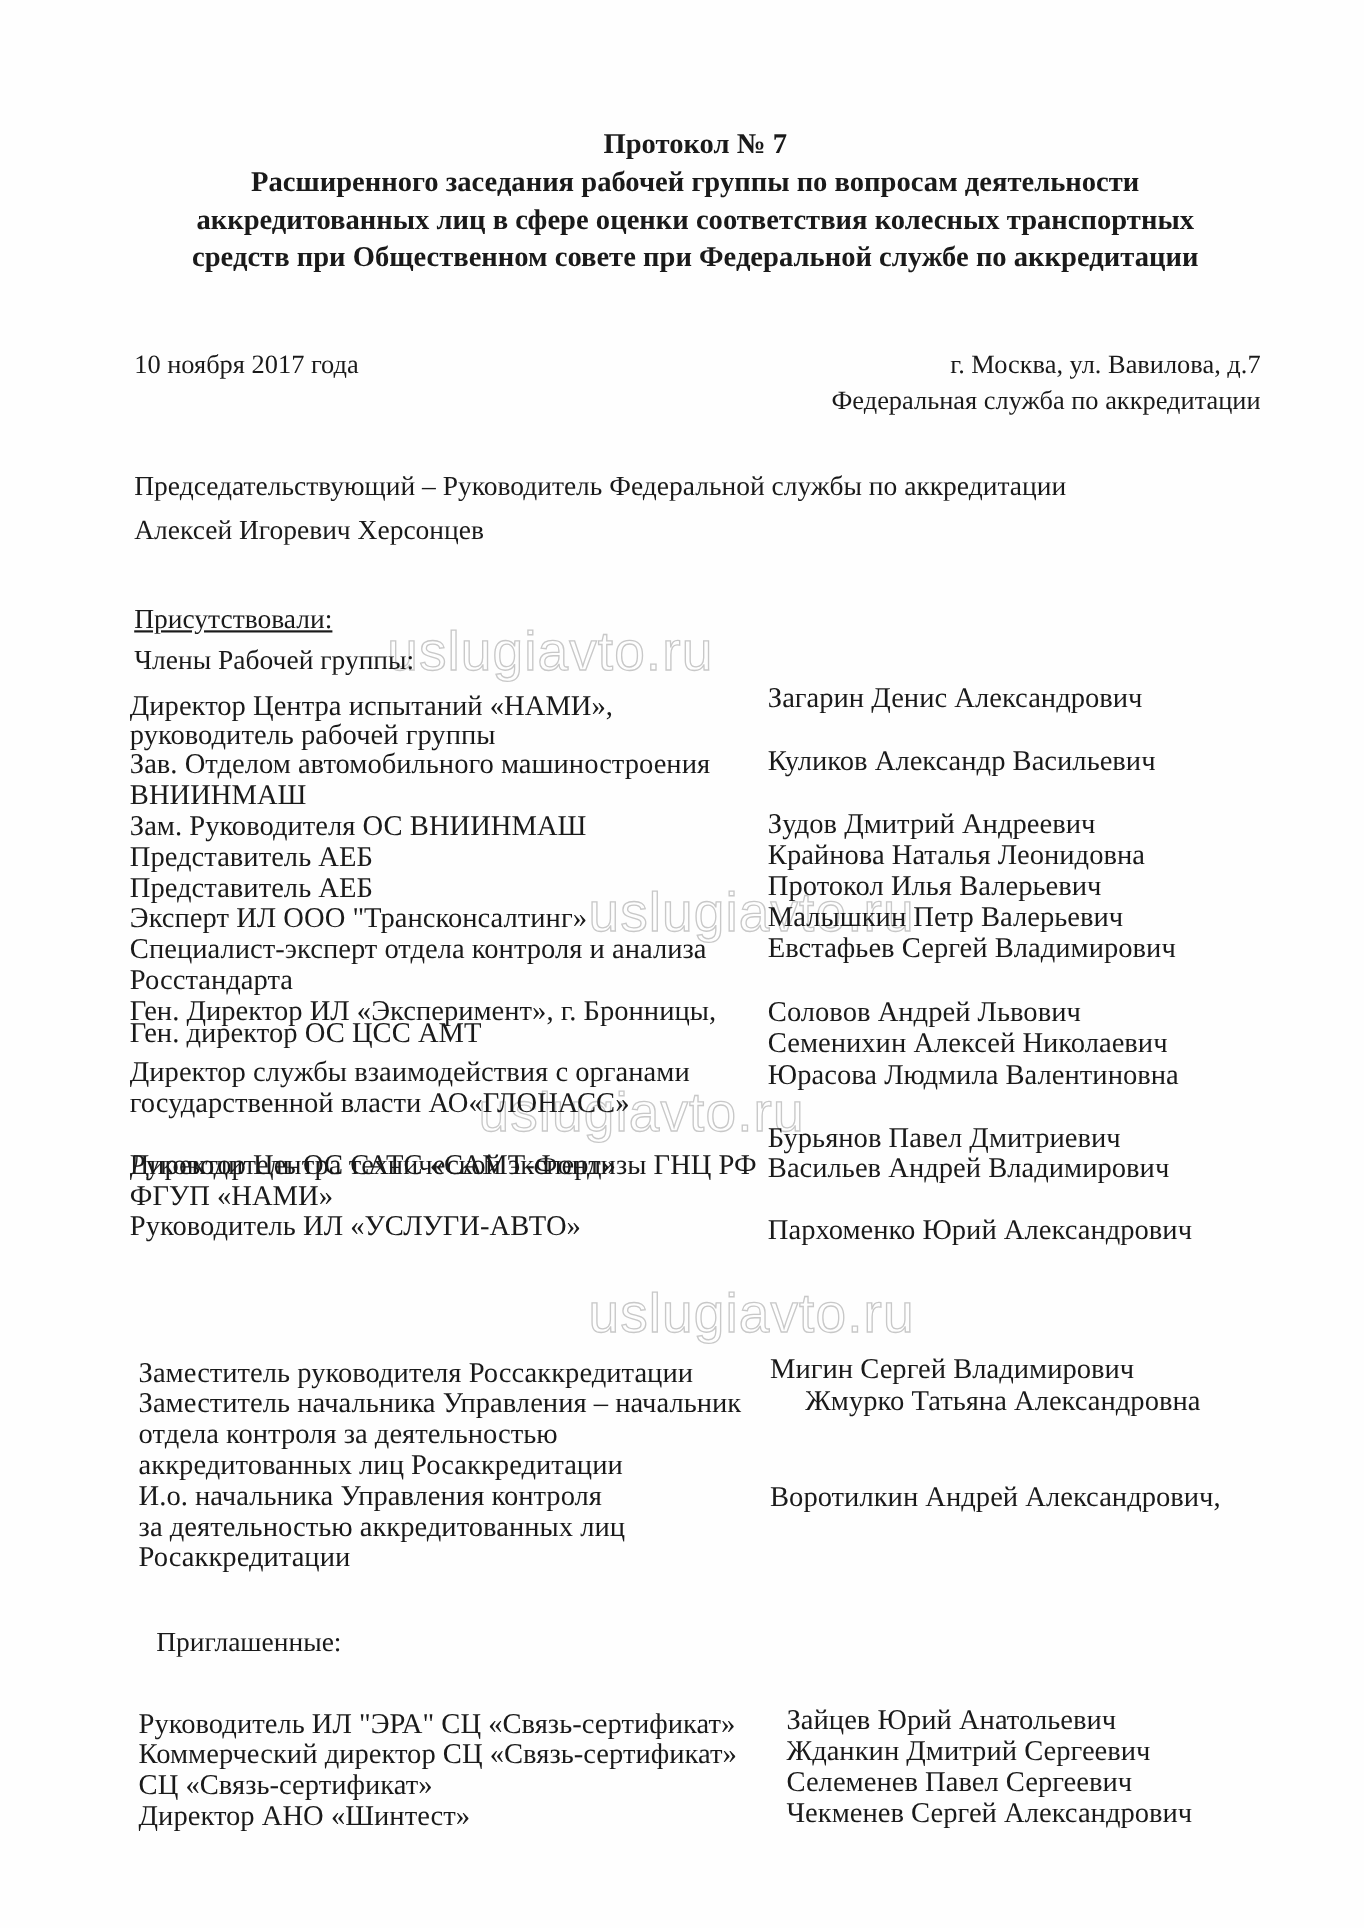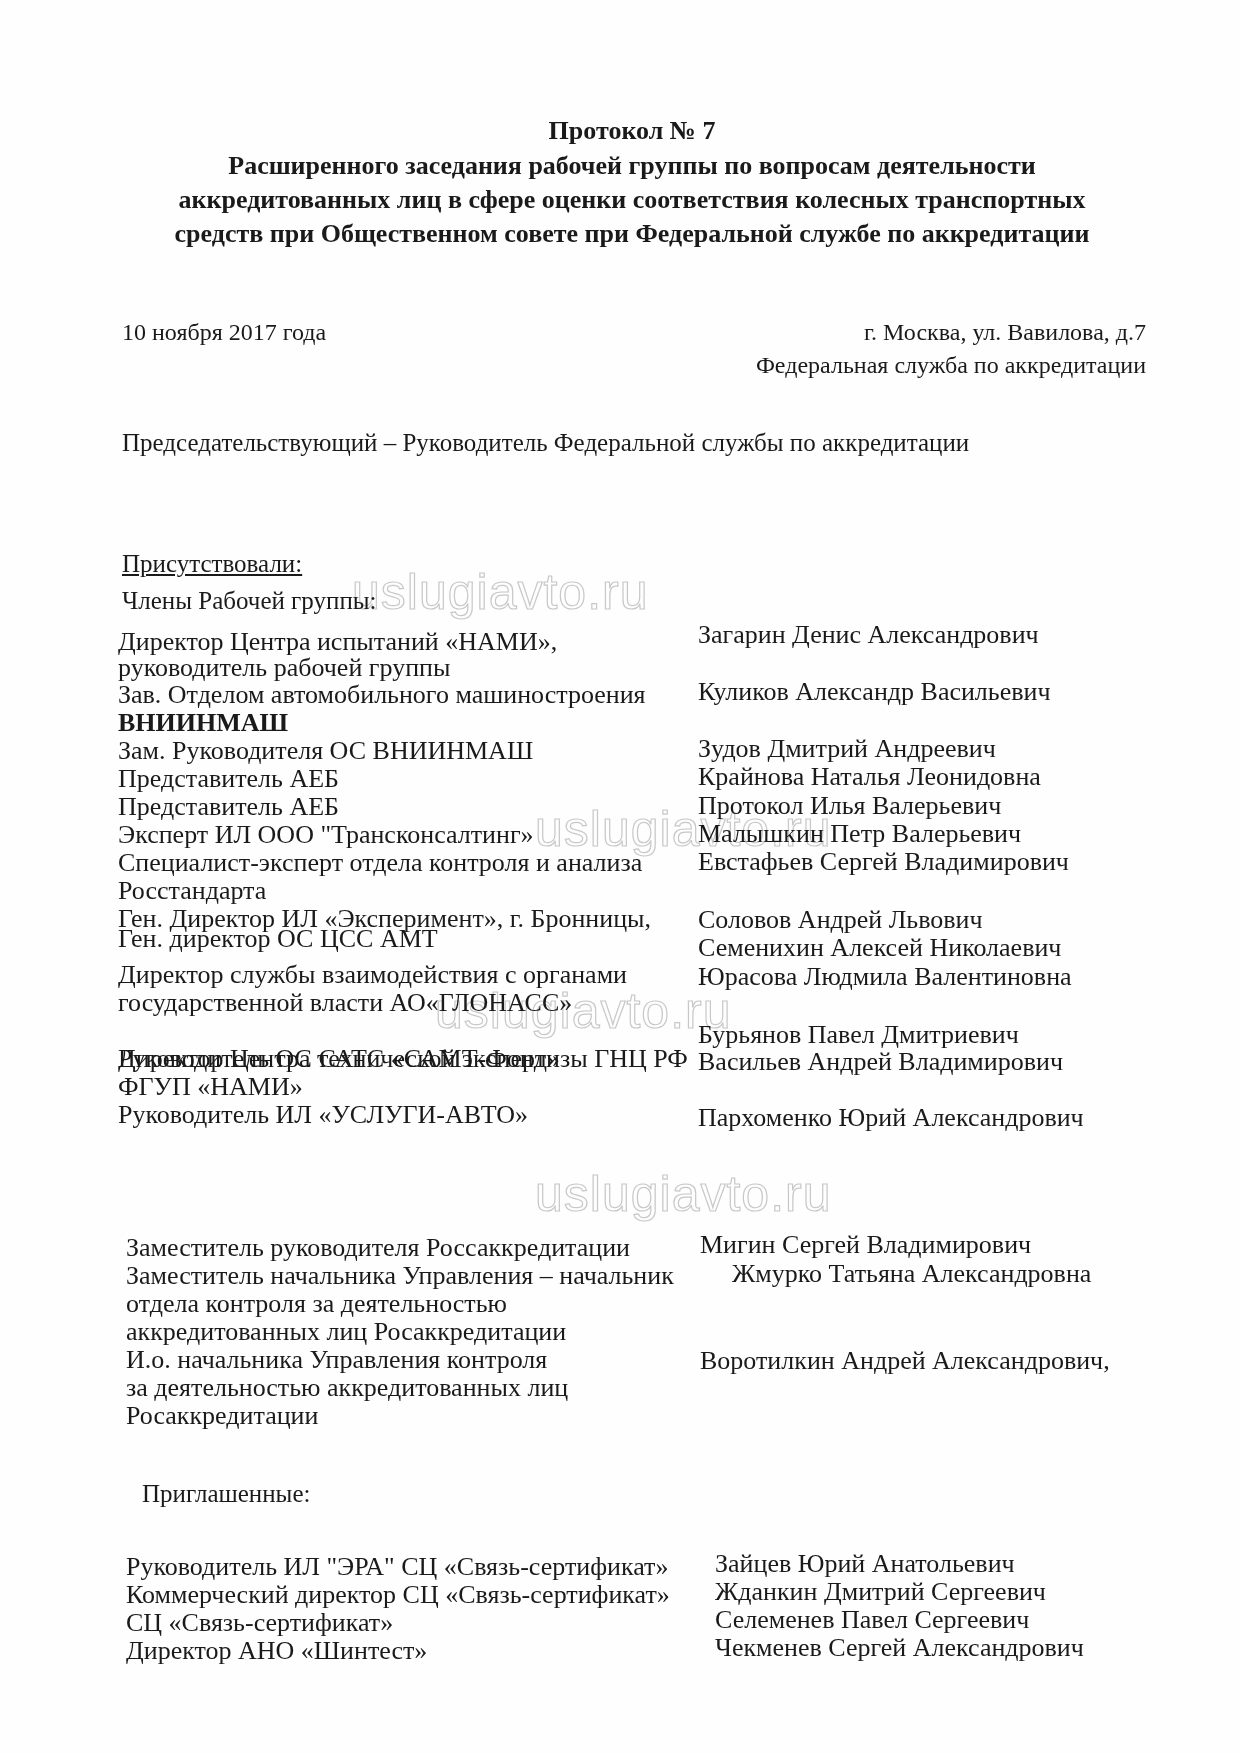--- a/index.html
+++ b/index.html
@@ -29,29 +29,30 @@
   <div class="t title" style="top:116px;">Протокол № 7</div>
   <div class="t title" style="top:151px;">Расширенного заседания рабочей группы по вопросам деятельности</div>
   <div class="t title" style="top:185px;">аккредитованных лиц в сфере оценки соответствия колесных транспортных</div>
   <div class="t title" style="top:219px;">средств при Общественном совете при Федеральной службе по аккредитации</div>
 
   <div class="t meta" style="left:122px; top:319px;">10 ноября 2017 года</div>
   <div class="t meta" style="right:94px; top:319px;">г. Москва, ул. Вавилова, д.7</div>
   <div class="t meta" style="right:94px; top:352px;">Федеральная служба по аккредитации</div>
 
   <div class="t body24" style="left:122px; top:429px;">Председательствующий – Руководитель Федеральной службы по аккредитации</div>
+  <div class="t body24" style="left:122px; top:469px;">Алексей Игоревич Херсонцев</div>
 
   <div class="t body24 u" style="left:122px; top:550px;">Присутствовали:</div>
   <div class="t body24" style="left:122px; top:587px;">Члены Рабочей группы:</div>
 
   <div>
     <div class="t row" style="left:118px; top:627px;">Директор Центра испытаний «НАМИ»,</div>
     <div class="t row" style="left:118px; top:653px;">руководитель рабочей группы</div>
     <div class="t row" style="left:118px; top:680px;">Зав. Отделом автомобильного машиностроения</div>
-    <div class="t row" style="left:118px; top:708px;font-weight:bold;">ВНИИНМАШ</div>
+    <div class="t row" style="left:118px; top:708px;">ВНИИНМАШ</div>
     <div class="t row" style="left:118px; top:736px;">Зам. Руководителя ОС ВНИИНМАШ</div>
     <div class="t row" style="left:118px; top:764px;">Представитель АЕБ</div>
     <div class="t row" style="left:118px; top:792px;">Представитель АЕБ</div>
     <div class="t row" style="left:118px; top:820px;">Эксперт ИЛ ООО "Трансконсалтинг»</div>
     <div class="t row" style="left:118px; top:848px;">Специалист-эксперт отдела контроля и анализа</div>
     <div class="t row" style="left:118px; top:876px;">Росстандарта</div>
     <div class="t row" style="left:118px; top:904px;">Ген. Директор ИЛ «Эксперимент», г. Бронницы,</div>
     <div class="t row" style="left:118px; top:924px;">Ген. директор ОС ЦСС АМТ</div>
     <div class="t row" style="left:118px; top:960px;">Директор службы взаимодействия с органами</div>
     <div class="t row" style="left:118px; top:988px;">государственной власти АО«ГЛОНАСС»</div>

